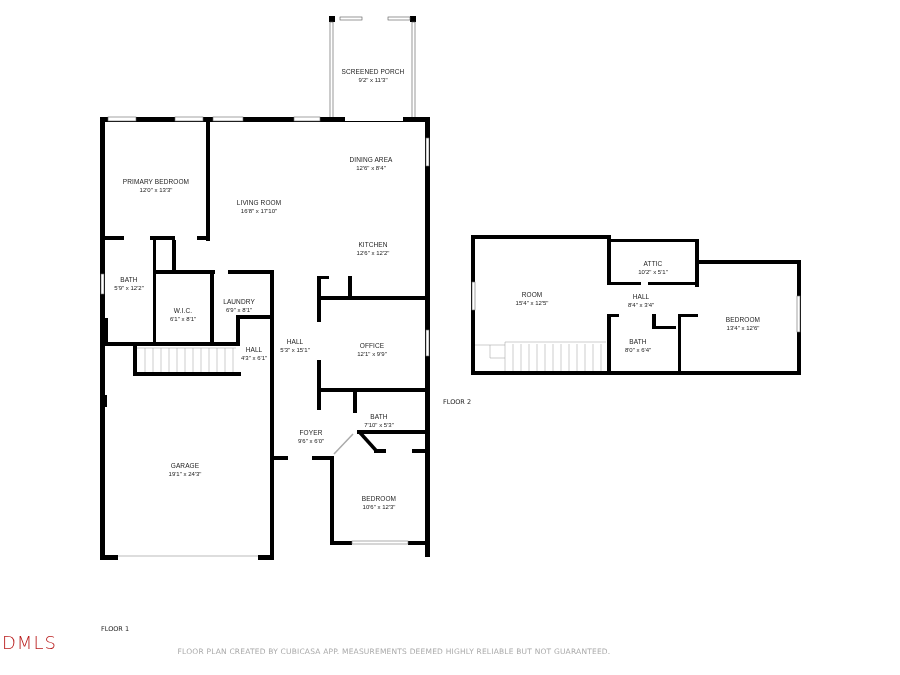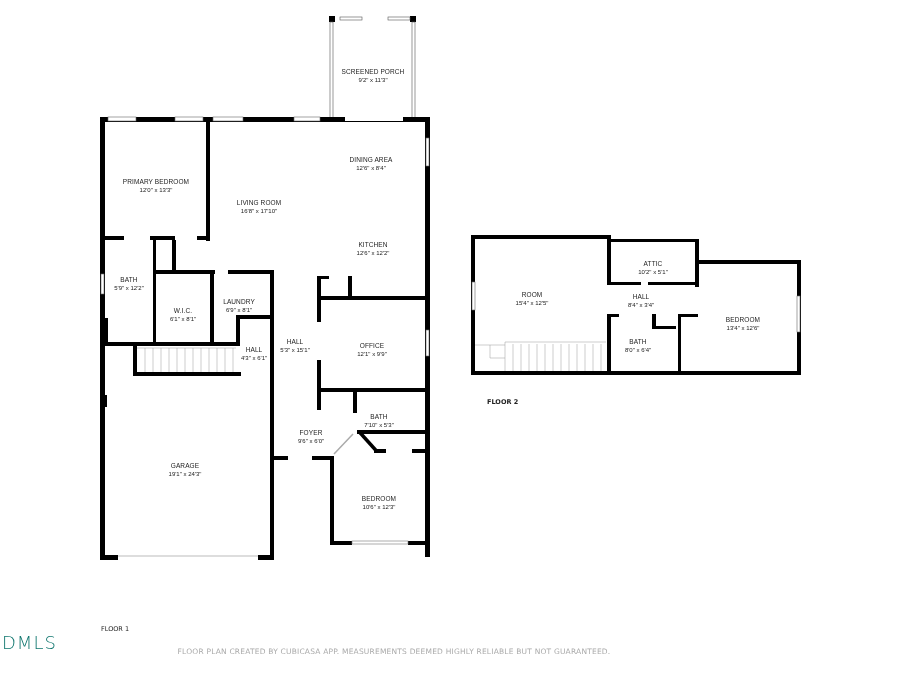--- a/index.html
+++ b/index.html
@@ -3,21 +3,21 @@
   <meta charset="utf-8">
   <style>
     html, body { margin: 0; padding: 0; background: #ffffff; }
     body { width: 900px; height: 675px; position: relative; overflow: hidden; font-family: "DejaVu Sans", sans-serif; }
     .plan { position: absolute; left: 0; top: 0; width: 900px; height: 675px; }
     .room-label { position: absolute; text-align: center; font-family: "Liberation Sans", sans-serif; color: #222; line-height: 9px; transform: translateX(-50%); white-space: nowrap; }
     .room-name { font-size: 6.5px; display: block; letter-spacing: 0.1px; }
     .room-dim { font-size: 6px; display: block; }
     .floor-label { position: absolute; font-family: "DejaVu Sans", sans-serif; font-size: 6.5px; color: #222; }
     .footer { position: absolute; left: 0; width: 788px; top: 647px; text-align: center; font-family: "DejaVu Sans", sans-serif; font-size: 7.5px; color: #aaaaaa; letter-spacing: 0.2px; }
-    .watermark { position: absolute; left: 2px; top: 632px; font-family: "DejaVu Sans", sans-serif; font-size: 18px; color: #0f766e; font-weight: 200; letter-spacing: 1px; }
+    .watermark { position: absolute; left: 2px; top: 632px; font-family: "DejaVu Sans", sans-serif; font-size: 18px; color: #b91c1c; font-weight: 200; letter-spacing: 1px; }
   </style>
 </head>
 <body>
 
 <svg class="plan" width="900" height="675" viewBox="0 0 900 675" xmlns="http://www.w3.org/2000/svg">
   <g fill="#000">
 
     <g>
       <rect x="329" y="16" width="6" height="6"></rect>
       <rect x="410" y="16" width="6" height="6"></rect>
@@ -224,16 +224,16 @@
 <div class="room-label" style="left:638px; top:337px;">
   <span class="room-name">BATH</span>
   <span class="room-dim">8'0" x 6'4"</span>
 </div>
 <div class="room-label" style="left:743px; top:315px;">
   <span class="room-name">BEDROOM</span>
   <span class="room-dim">13'4" x 12'6"</span>
 </div>
 
 <div class="floor-label" style="left:101px; top:581px;margin-top:44px;">FLOOR 1</div>
-<div class="floor-label" style="left:487px; top:398px;font-weight:bold;">FLOOR 2</div>
+<div class="floor-label" style="left:443px; top:398px;">FLOOR 2</div>
 
 <div class="footer">FLOOR PLAN CREATED BY CUBICASA APP. MEASUREMENTS DEEMED HIGHLY RELIABLE BUT NOT GUARANTEED.</div>
 <div class="watermark">DMLS</div>
 
 </body></html>

